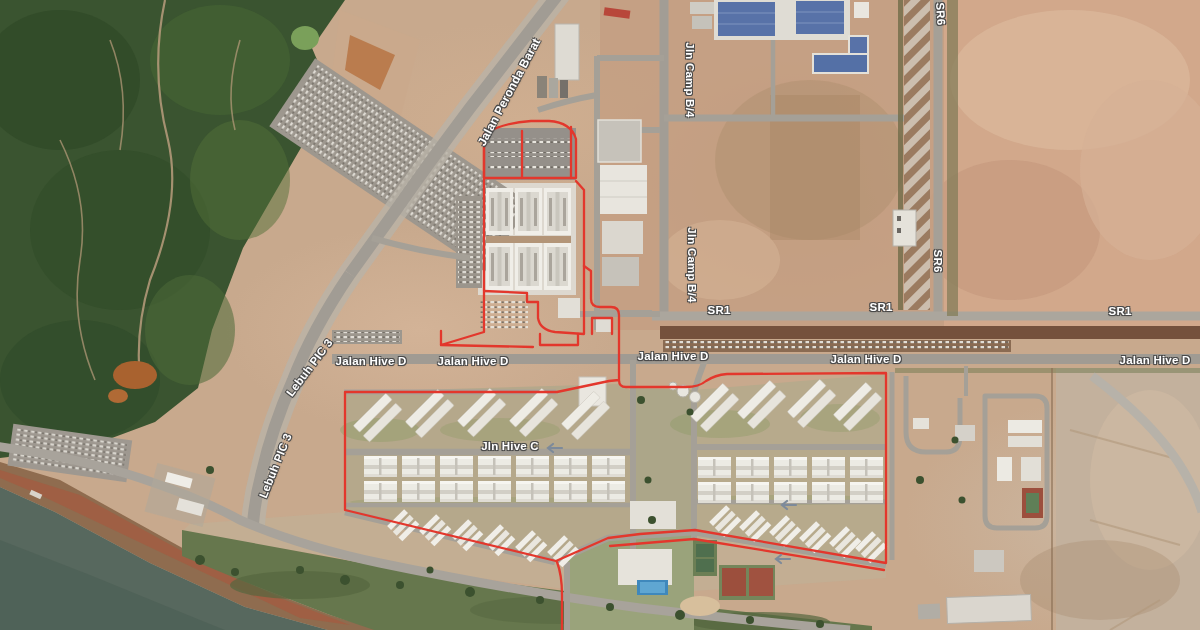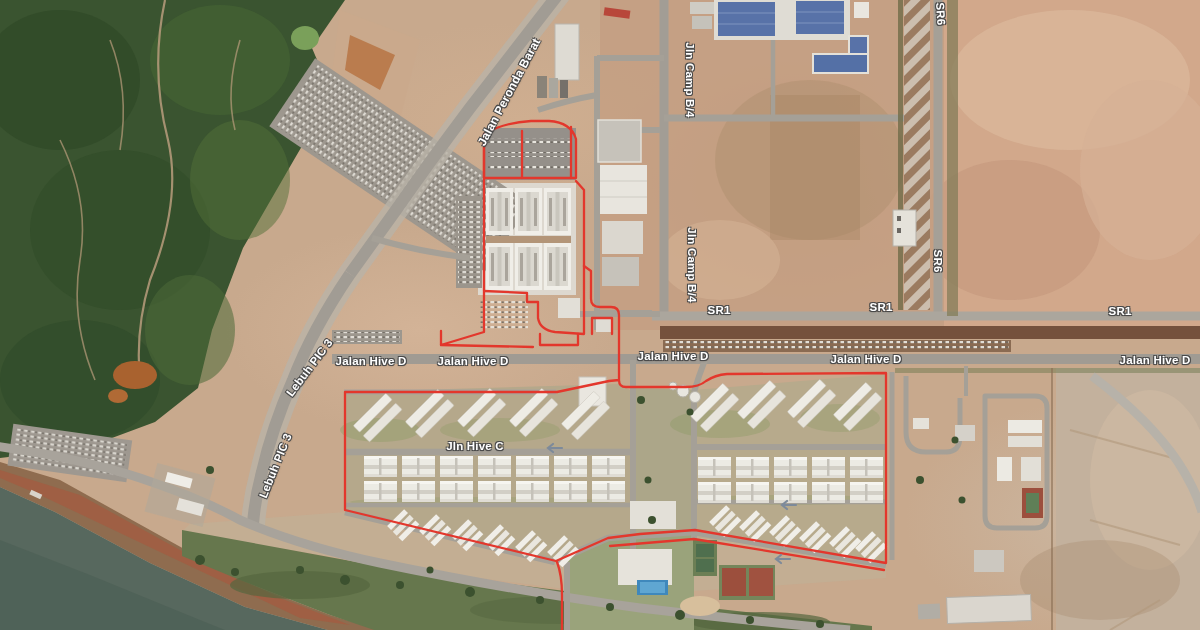--- a/index.html
+++ b/index.html
@@ -381,15 +381,15 @@
     <div class="lbl" style="left:940px;top:14px;transform:translate(-50%,-50%) rotate(86deg)">SR6</div>
     <div class="lbl" style="left:937px;top:261px;transform:translate(-50%,-50%) rotate(90deg)">SR6</div>
     <div class="lbl" style="left:719px;top:311px;transform:translate(-50%,-50%)">SR1</div>
     <div class="lbl" style="left:881px;top:308px;transform:translate(-50%,-50%)">SR1</div>
     <div class="lbl" style="left:1120px;top:312px;transform:translate(-50%,-50%)">SR1</div>
     <div class="lbl" style="left:371px;top:362px;transform:translate(-50%,-50%)">Jalan Hive D</div>
     <div class="lbl" style="left:473px;top:362px;transform:translate(-50%,-50%)">Jalan Hive D</div>
     <div class="lbl" style="left:673px;top:357px;transform:translate(-50%,-50%)">Jalan Hive D</div>
     <div class="lbl" style="left:866px;top:360px;transform:translate(-50%,-50%)">Jalan Hive D</div>
     <div class="lbl" style="left:1155px;top:361px;transform:translate(-50%,-50%)">Jalan Hive D</div>
-    <div class="lbl" style="left:475px;top:447px;transform:translate(-50%,-50%)">Jln Hive C</div>
+    <div class="lbl" style="left:510px;top:447px;transform:translate(-50%,-50%)">Jln Hive C</div>
   </div>
 </div>
 
 </body></html>

